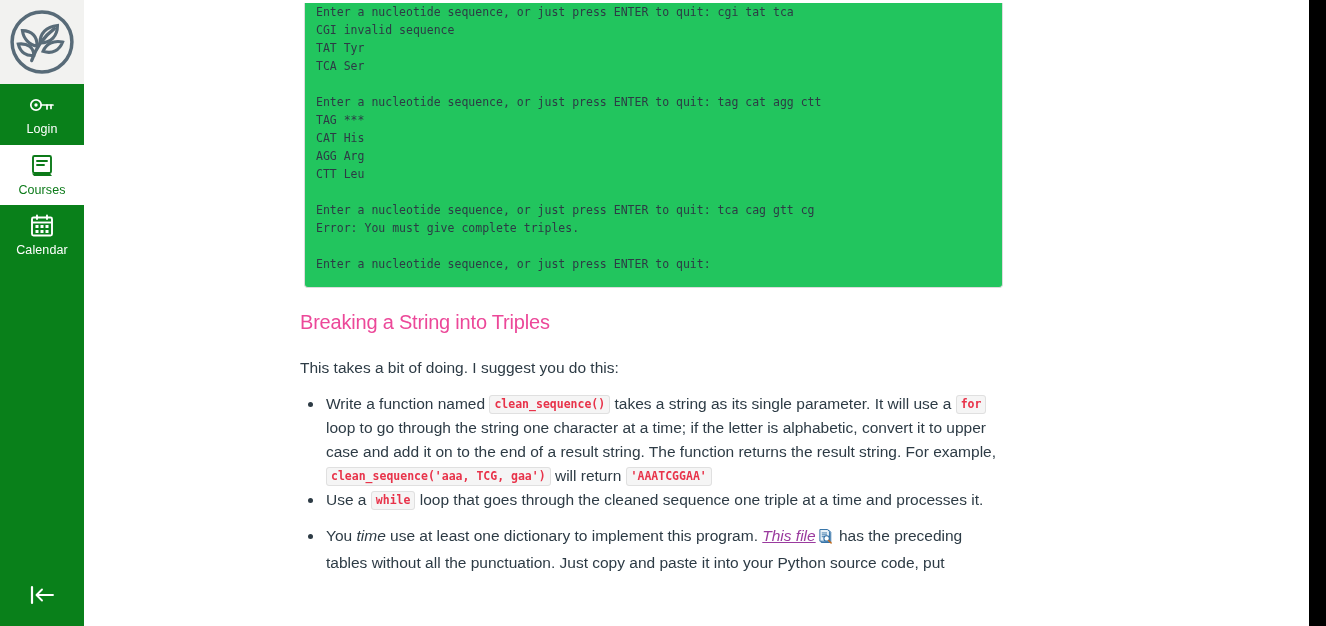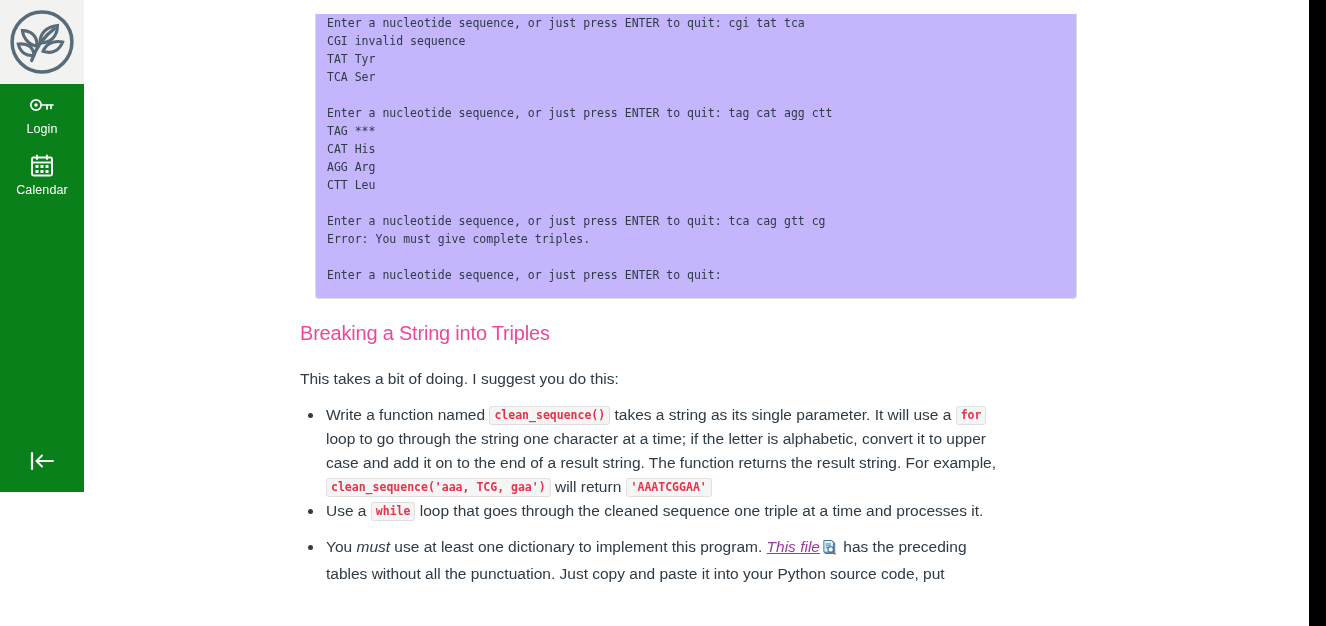--- a/index.html
+++ b/index.html
@@ -15,21 +15,21 @@
     position: relative;
     width: 1326px;
     height: 626px;
     display: flex;
     background: #ffffff;
   }
 
   
   .sidebar {
     width: 84px;
-    height: 492px;
+    height: 626px;
     background: #0a7a14;
     background: #09801a;
     flex: 0 0 84px;
     display: flex;
     flex-direction: column;
     align-items: stretch;
     position: relative;
     z-index: 5;
   }
   .logo-tile {
@@ -89,24 +89,24 @@
   }
   .doc {
     position: absolute;
     left: 216px;       
     top: 0;
     width: 700px;
   }
 
   
   .terminal {
-    width: 762px;
-    margin: 15px;
+    width: 699px;
+    margin: 4px;
     padding: 0 0 14px 0;
-    background: #c4b5fd;
+    background: #22c55e;
     border: 1px solid #dcdcdc;
     border-top: none;
     border-radius: 0 0 4px 4px;
     position: relative;
     top: -1px;
   }
   .terminal pre {
     margin: 0;
     padding: 0 10px 0 11px;
     font-family: "DejaVu Sans Mono", "Liberation Mono", monospace;
@@ -208,20 +208,30 @@
           <circle cx="8" cy="13" r="1.7" fill="#fff"></circle>
           <path d="M13 13 H25" stroke="#fff" stroke-width="1.7" stroke-linecap="round"></path>
           <path d="M19 13 V17" stroke="#fff" stroke-width="1.7" stroke-linecap="round"></path>
           <path d="M23 13 V16.5" stroke="#fff" stroke-width="1.7" stroke-linecap="round"></path>
         </svg>
       </span>
       <span class="nav-label">Login</span>
     </a>
 
 
+    <a class="nav-item active">
+      <span class="nav-icon">
+        <svg width="26" height="26" viewBox="0 0 26 26" aria-hidden="true">
+          <rect x="4" y="3" width="18" height="17" rx="1.4" fill="none" stroke="#0c7a19" stroke-width="1.9"></rect>
+          <path d="M8 8 H18 M8 12 H15" stroke="#0c7a19" stroke-width="1.9" stroke-linecap="round"></path>
+          <path d="M3 20.5 H21 L23 23 H5 Z" fill="#0c7a19"></path>
+        </svg>
+      </span>
+      <span class="nav-label">Courses</span>
+    </a>
 
     <a class="nav-item">
       <span class="nav-icon">
         <svg width="26" height="26" viewBox="0 0 26 26" aria-hidden="true">
           <rect x="3" y="4.5" width="20" height="18" rx="1.5" fill="none" stroke="#fff" stroke-width="1.9"></rect>
           <path d="M3 9.5 H23" stroke="#fff" stroke-width="1.9"></path>
           <path d="M8 2.5 V6 M18 2.5 V6" stroke="#fff" stroke-width="1.9" stroke-linecap="round"></path>
           <rect x="6.5" y="12" width="3" height="3" fill="#fff"></rect>
           <rect x="11.5" y="12" width="3" height="3" fill="#fff"></rect>
           <rect x="16.5" y="12" width="3" height="3" fill="#fff"></rect>
@@ -273,21 +283,21 @@
 
       <p class="doc-p">This takes a bit of doing. I suggest you do this:</p>
 
       <ul class="doc-ul">
         <li><span>Write a function named </span><code class="ic">clean_sequence()</code><span> takes a string as its single parameter. It will use a </span><code class="ic">for</code><span> loop to go through the string one character at a time; if the letter is alphabetic, convert it to upper case and add it on to the end of a result string. The function returns the result string. For example, </span><code class="ic">clean_sequence('aaa, TCG, gaa')</code><span> will return </span><code class="ic">'AAATCGGAA'</code></li>
         <li><span>Use a </span><code class="ic">while</code><span> loop that goes through the cleaned sequence one triple at a time and processes it.</span></li>
       </ul>
 
 
       <ul class="doc-ul">
-        <li><span>You </span><em>must</em><span> use at least one dictionary to implement this program. </span><a class="doclink">This file</a><span class="file-icon"><svg width="15" height="15" viewBox="0 0 16 16" aria-hidden="true">
+        <li><span>You </span><em>time</em><span> use at least one dictionary to implement this program. </span><a class="doclink">This file</a><span class="file-icon"><svg width="15" height="15" viewBox="0 0 16 16" aria-hidden="true">
                 <path d="M3.4 1.2 H11.4 L13.6 3.4 V14.4 H3.4 Z" fill="#cfe2f3" stroke="#2b6ca3" stroke-width="1"></path>
                 <path d="M2 0.5 H10 L12.2 2.7 V13 H2 Z" fill="#e8f1f8" stroke="#2b6ca3" stroke-width="1"></path>
                 <path d="M4 4.2 H9.6 M4 6.2 H9.6 M4 8.2 H8" stroke="#2b6ca3" stroke-width="0.9"></path>
                 <circle cx="9.2" cy="10" r="2.9" fill="#ffffff" stroke="#2b6ca3" stroke-width="1.1"></circle>
                 <path d="M11.3 12.2 L14 15" stroke="#c26a1c" stroke-width="1.6" stroke-linecap="round"></path>
               </svg></span><span> has the preceding tables without all the punctuation. Just copy and paste it into your Python source code, put</span></li>
       </ul>
 
     </div>
   </main>

